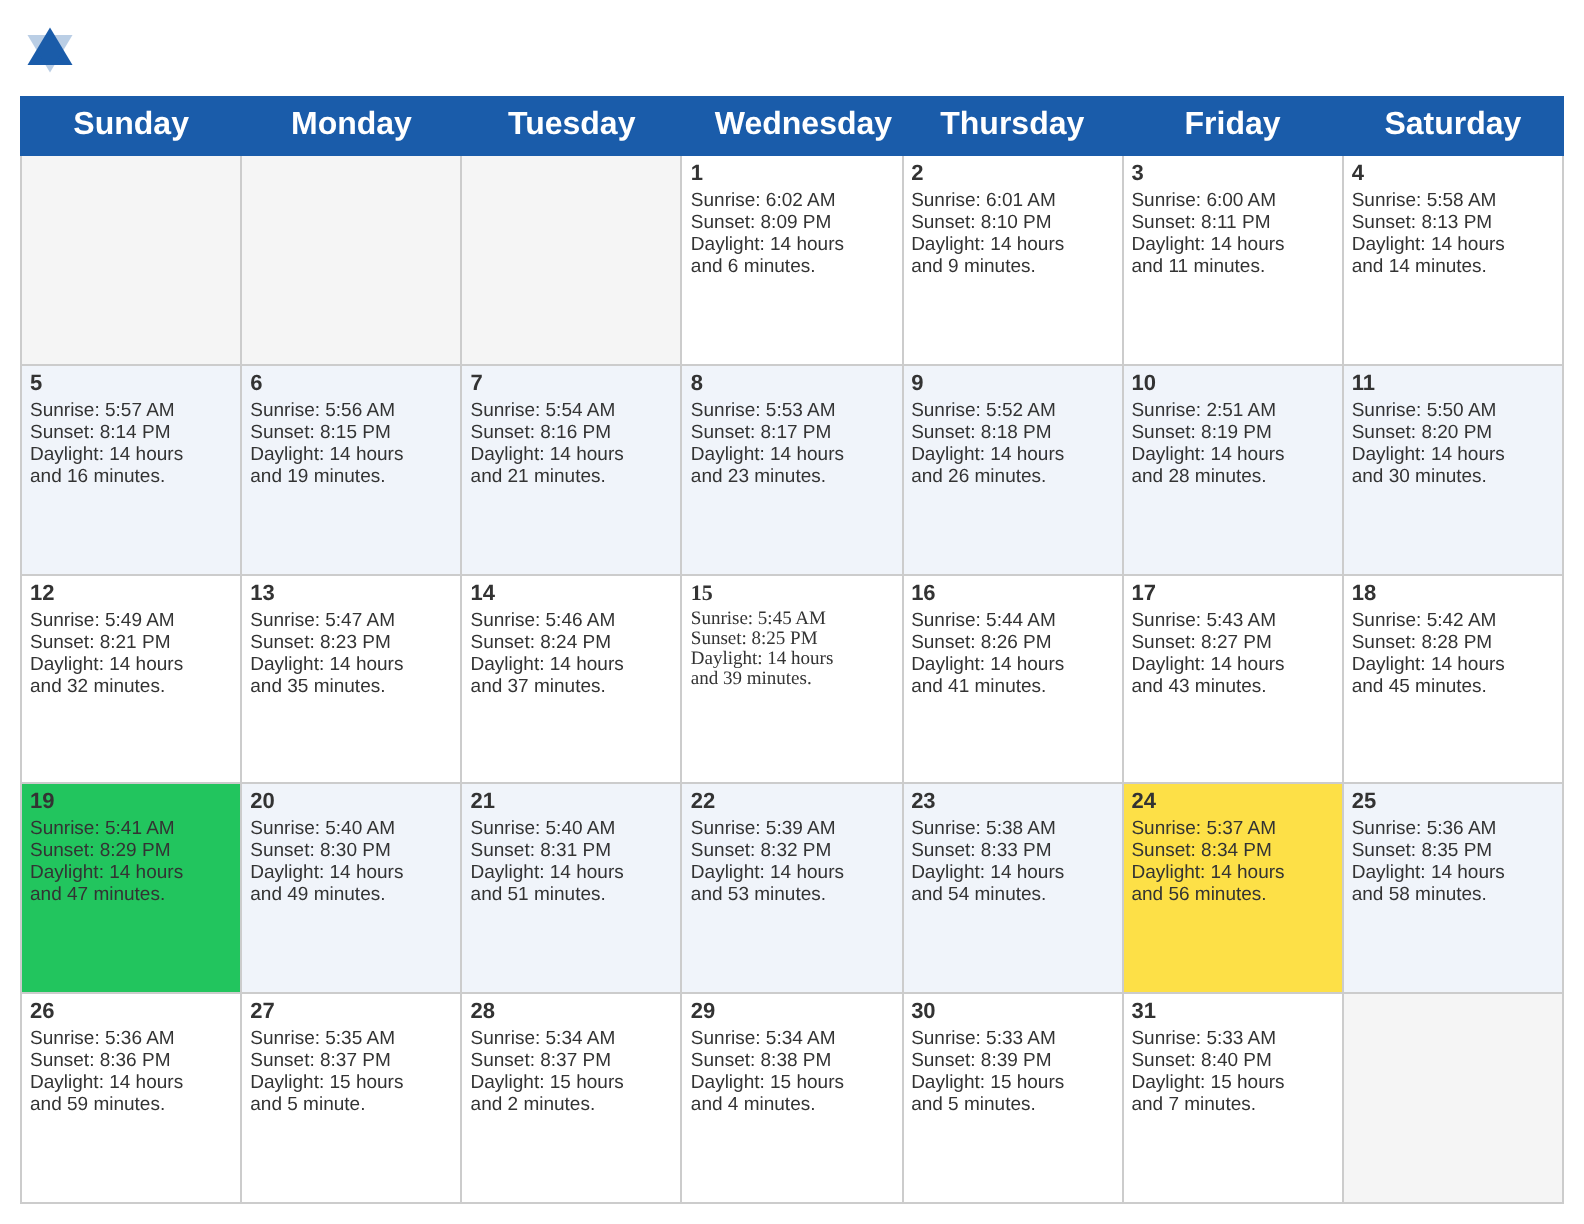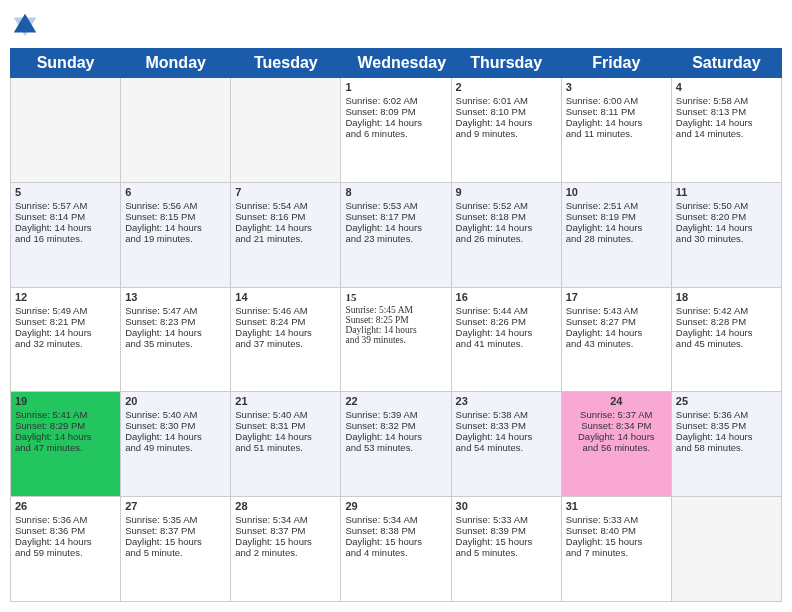--- a/index.html
+++ b/index.html
@@ -297,21 +297,21 @@
             <div>Daylight: 14 hours</div>
             <div>and 53 minutes.</div>
           </td>
           <td style="background: rgb(240, 244, 250);">
             <span class="day-num">23</span>
             <div>Sunrise: 5:38 AM</div>
             <div>Sunset: 8:33 PM</div>
             <div>Daylight: 14 hours</div>
             <div>and 54 minutes.</div>
           </td>
-          <td style="background: #f9a8d4; text-align: center;">
+          <td style="background: #fde047;">
             <span class="day-num">24</span>
             <div>Sunrise: 5:37 AM</div>
             <div>Sunset: 8:34 PM</div>
             <div>Daylight: 14 hours</div>
             <div>and 56 minutes.</div>
           </td>
           <td style="background: rgb(240, 244, 250);">
             <span class="day-num">25</span>
             <div>Sunrise: 5:36 AM</div>
             <div>Sunset: 8:35 PM</div>

